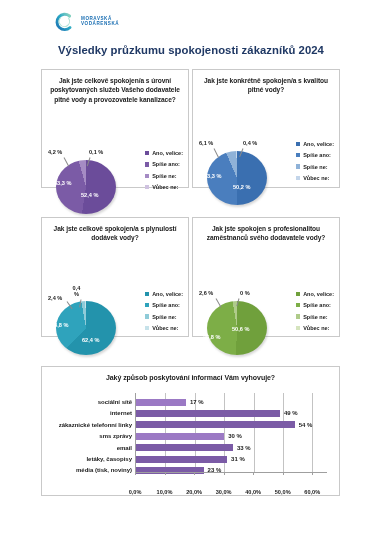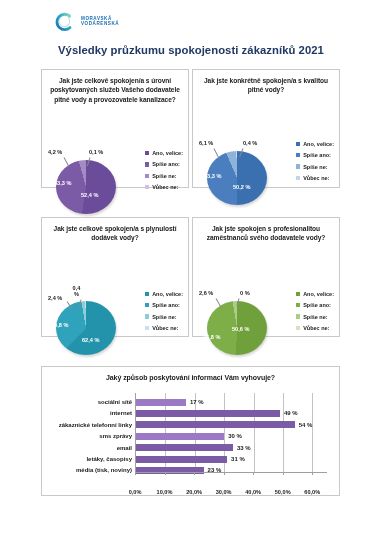--- a/index.html
+++ b/index.html
@@ -101,21 +101,21 @@
       <path d="M30 9 A14 14 0 1 0 31 30" stroke="url(#g1)" stroke-width="5.2" fill="none" stroke-linecap="round"></path>
       <path d="M28.5 13.5 A9.5 9.5 0 1 1 14 12" stroke="#9ad9c9" stroke-width="2" fill="none" opacity=".75" stroke-linecap="round"></path>
       <circle cx="30" cy="9.5" r="2.6" fill="#7fd0bd" opacity=".85"></circle>
     </svg>
     <span class="brand-text">
       <span>MORAVSKÁ</span>
       <span>VODÁRENSKÁ</span>
     </span>
   </div>
 
-  <div class="doc-title">Výsledky průzkumu spokojenosti zákazníků 2021</div>
+  <div class="doc-title">Výsledky průzkumu spokojenosti zákazníků 2024</div>
 
   <div id="panels-host">
       <div class="panel" id="panel-a">
         <div class="panel-title">Jak jste celkově spokojen/a s úrovní poskytovaných služeb Vašeho dodavatele pitné vody a provozovatele kanalizace?</div>
         <div class="pie-area">
           <div class="pie-wrap">
             <div class="pie-shadow"></div>
             <div class="pie" style="background: conic-gradient(rgb(107, 76, 154) 0deg, rgb(107, 76, 154) 188.64deg, rgb(123, 91, 166) 188.64deg, rgb(123, 91, 166) 344.52deg, rgb(165, 139, 196) 344.52deg, rgb(165, 139, 196) 359.64deg, rgb(207, 194, 224) 359.64deg, rgb(207, 194, 224) 360deg);"></div>
             <div class="slice-label on-pie" style="left: 33px; top: 44px;">52,4 %</div>
             <div class="slice-label on-pie" style="left: 6px; top: 32px;">43,3 %</div>

